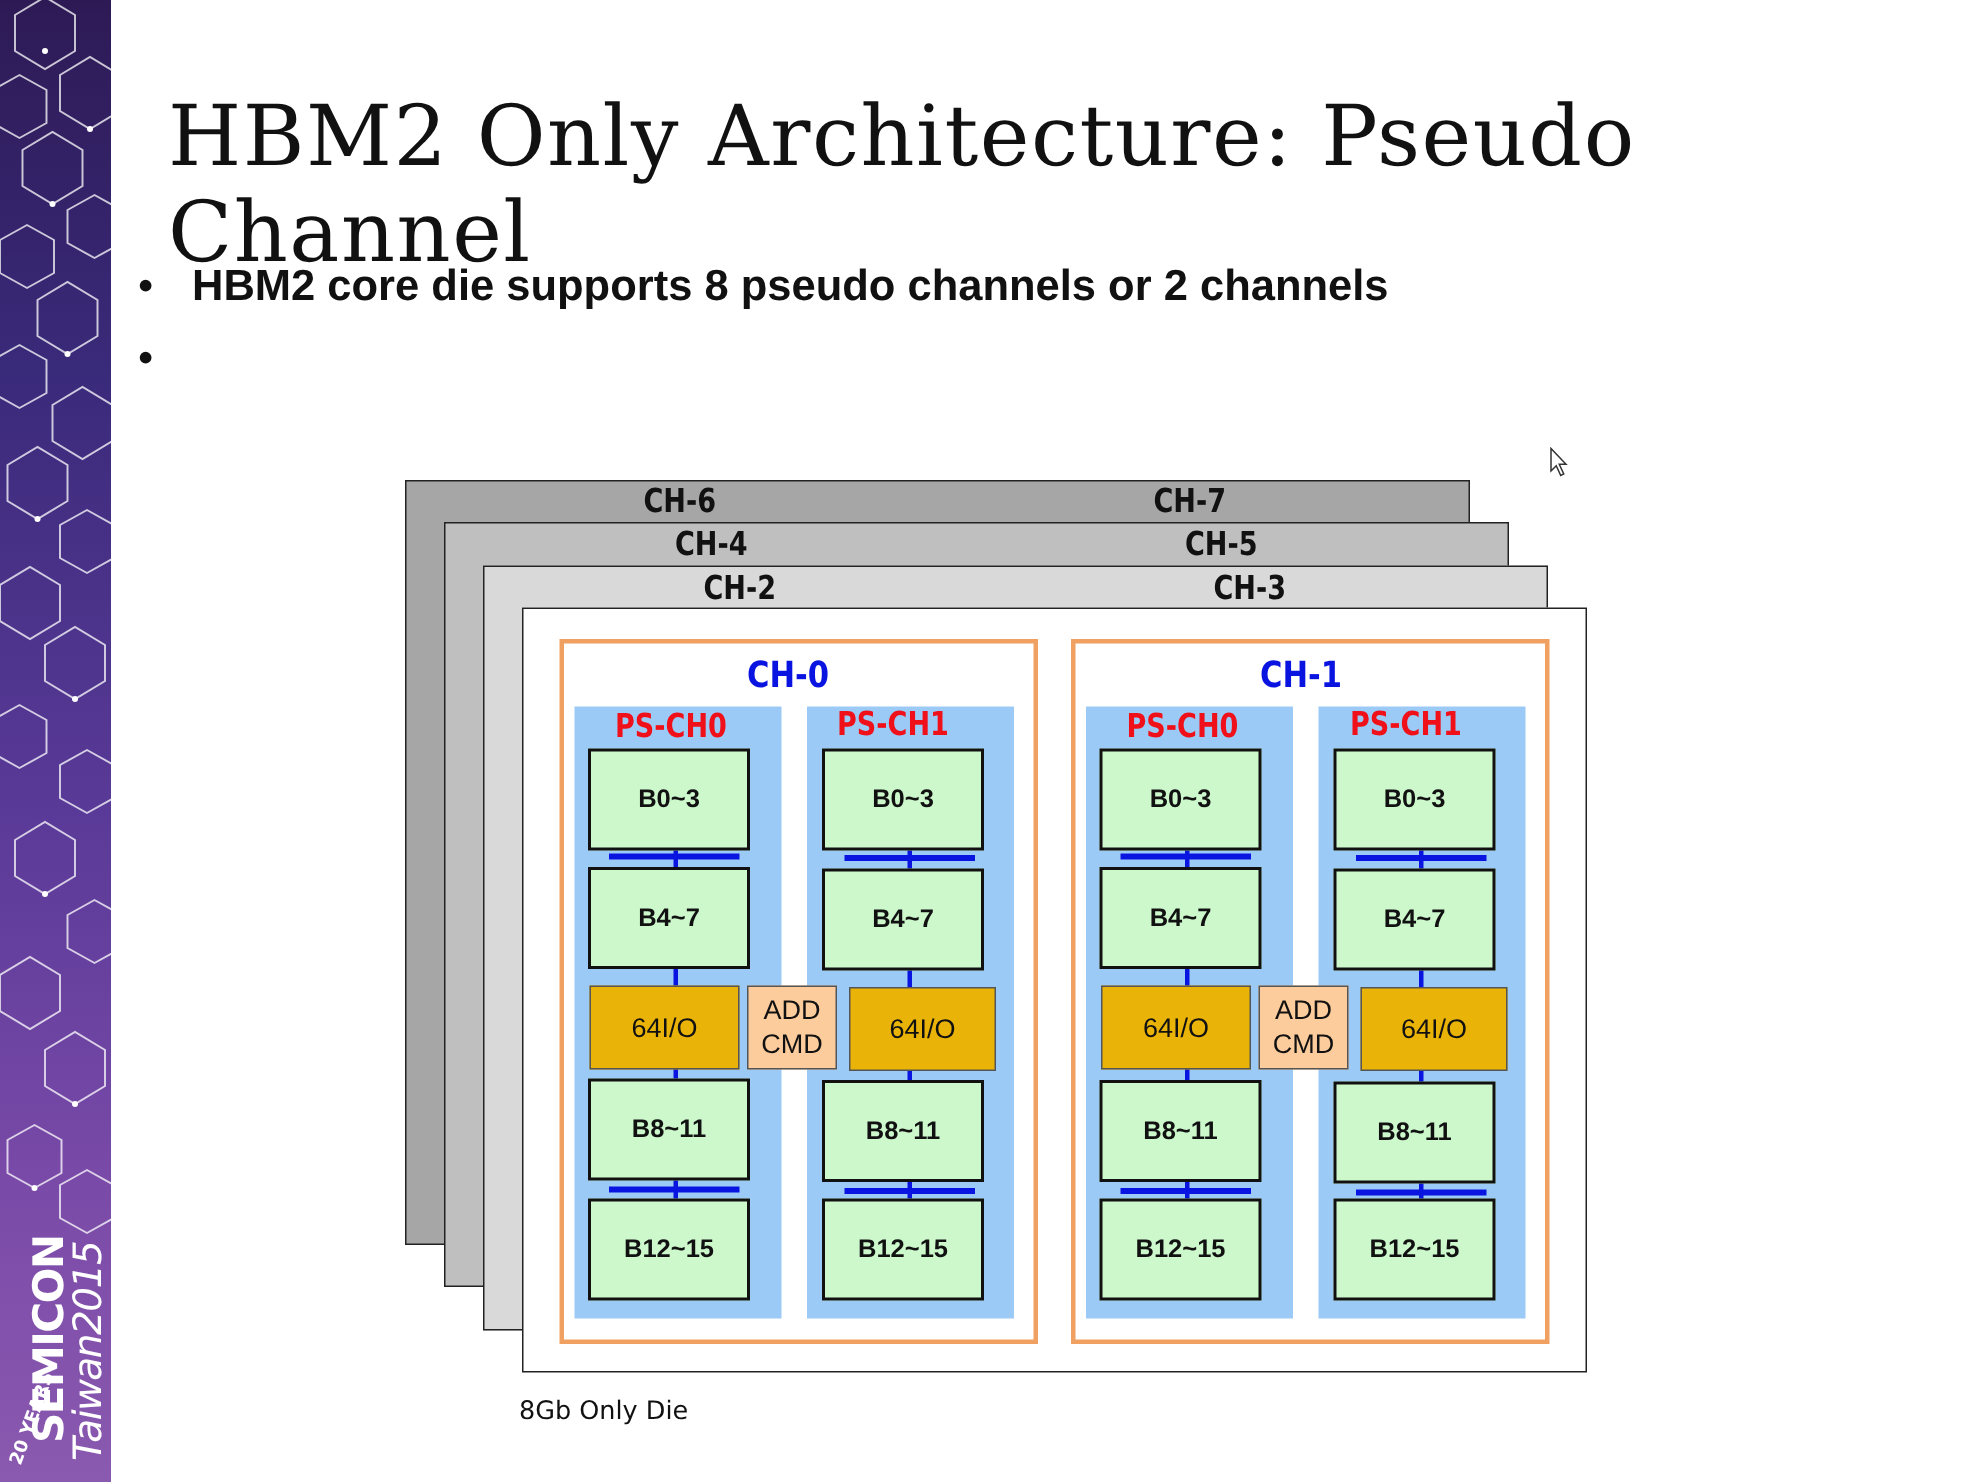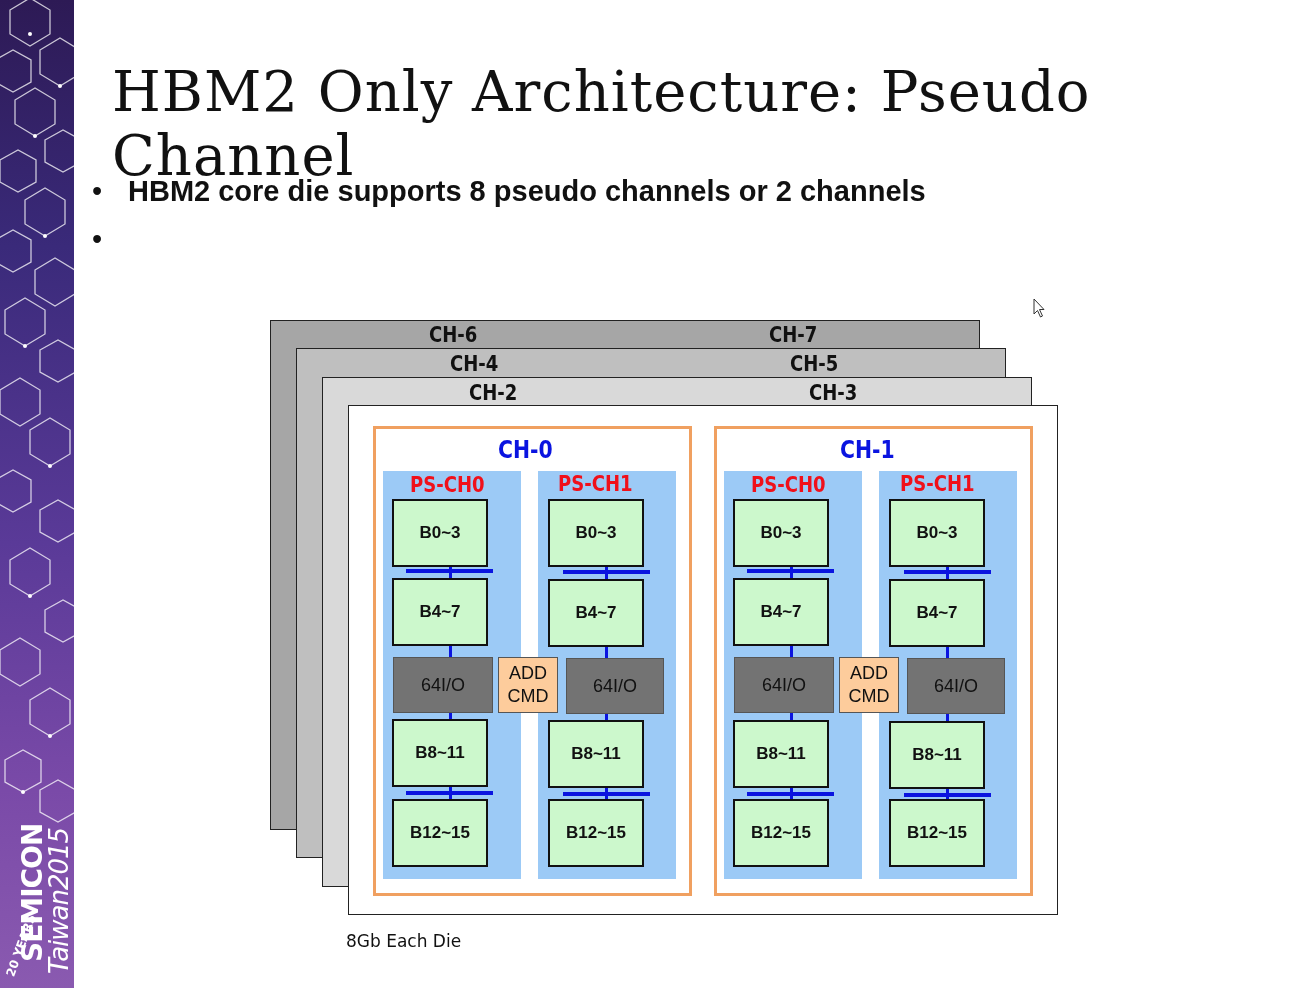--- a/index.html
+++ b/index.html
@@ -20,22 +20,22 @@
 
   .cursor { position:absolute; left:1033px; top:298px; }
 
   .layer { position:absolute; border:1.5px solid #222; box-sizing:border-box; }
   .ch-label { position:absolute; font-family:"DejaVu Sans", sans-serif; font-weight:bold; font-size:22px; color:#111; transform:scaleX(0.82); transform-origin:left top; }
 
   .orange { position:absolute; border:3px solid #f0a060; box-sizing:border-box; background:#fff; }
   .chname { position:absolute; font-family:"DejaVu Sans", sans-serif; font-weight:bold; font-size:24px; color:#0a14e0; transform:scaleX(0.85); transform-origin:left top; }
   .pscol { position:absolute; background:#9ccaf6; }
   .psname { position:absolute; font-family:"DejaVu Sans", sans-serif; font-weight:bold; font-size:22px; color:#f0101a; transform:scaleX(0.82); transform-origin:left top; white-space:nowrap; }
-  .bank { position:absolute; width:96px; height:68px; background:#ccf8cc; border:2.5px solid #111; box-sizing:border-box; display:flex; align-items:center; justify-content:center; font-weight:bold; font-size:17px; color:#111; }
-  .io { position:absolute; height:56px; background:#737373; border:1.5px solid #555; box-sizing:border-box; display:flex; align-items:center; justify-content:center; font-size:18px; color:#111; }
+  .bank { position:absolute; width:108px; height:68px; background:#ccf8cc; border:2.5px solid #111; box-sizing:border-box; display:flex; align-items:center; justify-content:center; font-weight:bold; font-size:17px; color:#111; }
+  .io { position:absolute; height:56px; background:#eab308; border:1.5px solid #555; box-sizing:border-box; display:flex; align-items:center; justify-content:center; font-size:18px; color:#111; }
   .addcmd { position:absolute; width:60px; height:56px; background:#fdcc9c; border:1.5px solid #555; box-sizing:border-box; text-align:center; font-size:18px; line-height:23px; padding-top:4px; color:#111; }
   .bus { position:absolute; height:4px; background:#0a14e0; }
   .vline { position:absolute; width:3px; background:#0a14e0; }
   .caption { position:absolute; left:346px; top:931px; font-size:17px; color:#111; font-family:"DejaVu Sans", sans-serif; }
 </style>
 </head>
 <body>
 
 <div class="sidebar">
   <svg width="74" height="988">
@@ -169,13 +169,13 @@
   <div class="bank" style="left:889px; top:721px;">B8~11</div>
   <div class="bus" style="left:904px; top:793px; width:87px;"></div>
   <div class="bank" style="left:889px; top:799px;">B12~15</div>
 
   <div class="addcmd" style="left:839px; top:657px;">
     <div>ADD</div>
     <div>CMD</div>
   </div>
 </div>
 
-<div class="caption">8Gb Each Die</div>
+<div class="caption">8Gb Only Die</div>
 
 </body></html>

